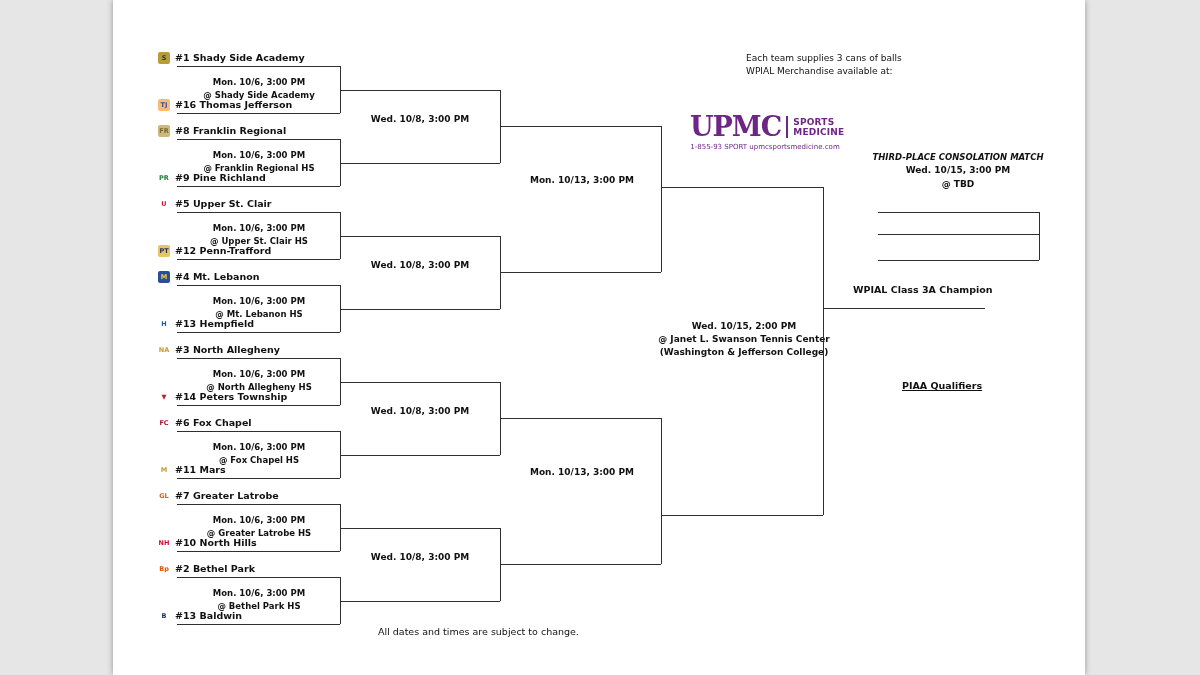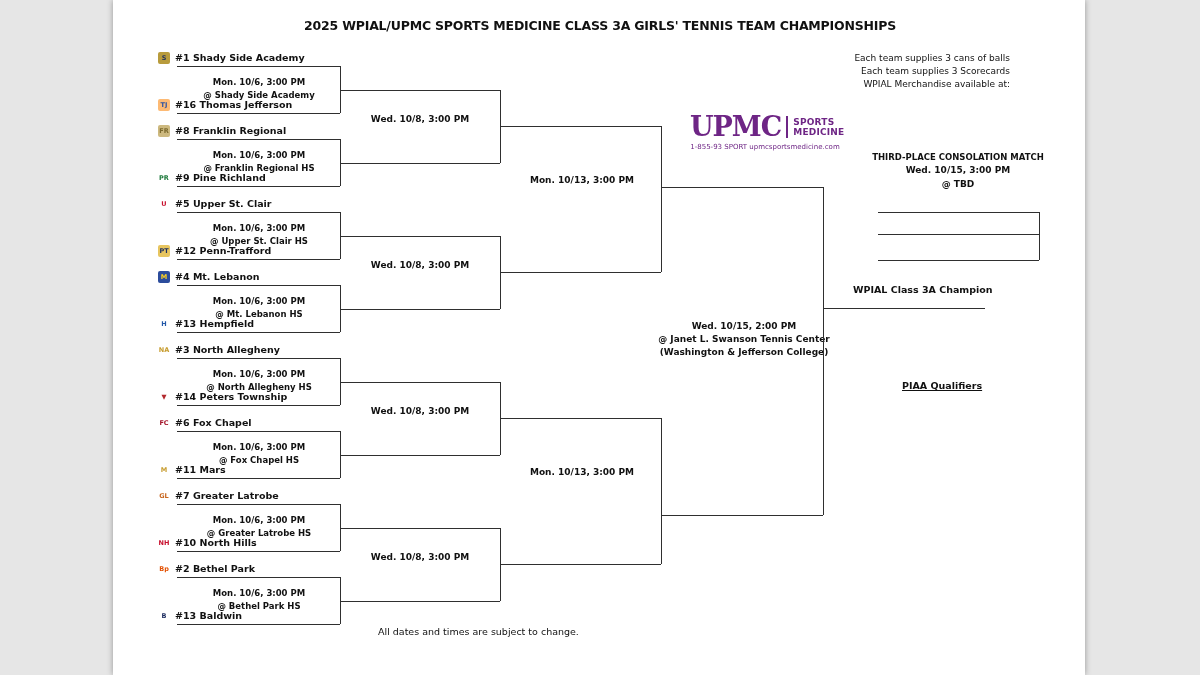--- a/index.html
+++ b/index.html
@@ -7,47 +7,45 @@
   #canvas{position:relative;width:1200px;height:675px;}
   #sheet{position:absolute;left:113px;top:0;width:972px;height:675px;background:#ffffff;box-shadow:0 0 6px rgba(0,0,0,.35);}
   .hline{position:absolute;height:0;border-top:1px solid #2f2f2f;}
   .vline{position:absolute;width:0;border-left:1px solid #2f2f2f;}
   .title{position:absolute;left:0;top:18px;width:1200px;text-align:center;font-weight:bold;font-size:12.5px;letter-spacing:-0.2px;color:#111;}
   .team{position:absolute;left:158px;height:15px;display:flex;align-items:center;gap:5px;}
   .logo{width:12px;height:12px;border-radius:2px;font-weight:bold;font-size:6.5px;line-height:12px;text-align:center;flex:none;overflow:hidden;}
   .tname{font-weight:bold;font-size:9.5px;color:#111;white-space:nowrap;}
   .minfo{position:absolute;left:178px;width:162px;text-align:center;font-weight:bold;font-size:8.5px;line-height:13px;color:#111;}
   .rlabel{position:absolute;text-align:center;font-weight:bold;font-size:9px;color:#111;}
-  .notes{position:absolute;left:746px;top:52px;width:264px;text-align:right;font-size:9px;line-height:13px;color:#111;}
+  .notes{position:absolute;left:746px;top:52px;width:264px;text-align:left;font-size:9px;line-height:13px;color:#111;}
   .notes .link{color:#0563c1;text-decoration:underline;font-weight:bold;font-size:8.5px;cursor:pointer;}
   .upmc{position:absolute;left:690px;top:114px;width:160px;}
   .upmc-row{display:flex;align-items:center;gap:5px;}
   .upmc-word{font-family:"DejaVu Serif",serif;font-weight:bold;font-size:27px;line-height:26px;letter-spacing:-1px;}
   .upmc-div{width:2px;height:22px;flex:none;}
   .upmc-sub{font-weight:bold;font-size:9px;line-height:10px;letter-spacing:0.2px;}
   .upmc-contact{font-size:7px;margin-top:3px;text-align:center;width:150px;}
   .tpc{position:absolute;left:858px;top:151px;width:200px;text-align:center;color:#111;}
-  .tpc-title{font-weight:bold;font-size:8.5px;line-height:13px;}
+  .tpc-title{font-weight:bold;font-style:italic;font-size:8.5px;line-height:13px;}
   .tpc-line{font-weight:bold;font-size:9px;line-height:13.5px;}
   .finalinfo{position:absolute;left:644px;top:320px;width:200px;text-align:center;font-weight:bold;font-size:9px;line-height:13px;color:#111;}
   .champ{position:absolute;left:853px;top:284px;font-weight:bold;font-size:9.5px;color:#111;}
   .piaa{position:absolute;left:902px;top:380px;font-weight:bold;font-size:9.5px;text-decoration:underline;color:#111;}
   .footer{position:absolute;left:378px;top:626px;width:300px;text-align:left;font-weight:normal;font-size:9.5px;color:#111;}
 </style>
 </head>
 <body>
 
 <div id="canvas">
   <div id="sheet"></div>
 
-  <div class="title">2025 WPIAL/UPMC SPORTS MEDICINE CLASS 3A GIRLS' TENNIS TEAM CHAMPIONSHIPS</div>
 
   <div class="notes">
     <div>Each team supplies 3 cans of balls</div>
-    <div>Each team supplies 3 Scorecards</div>
     <div>WPIAL Merchandise available at:</div>
   </div>
 
   <div class="upmc">
     <div class="upmc-row">
       <span class="upmc-word" style="color: rgb(110, 37, 133);">UPMC</span>
       <span class="upmc-div" style="background: rgb(110, 37, 133);"></span>
       <span class="upmc-sub" style="color: rgb(110, 37, 133);">
         <div>SPORTS</div>
         <div>MEDICINE</div>

